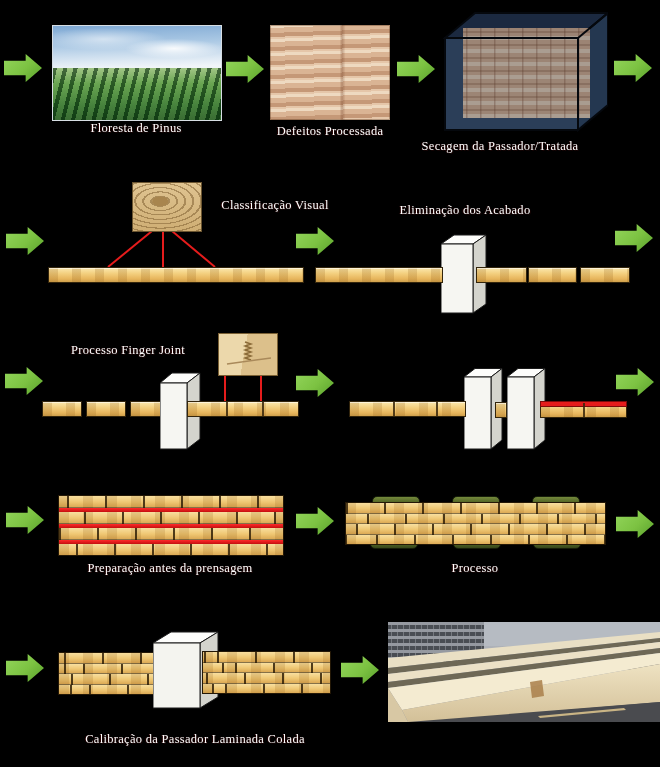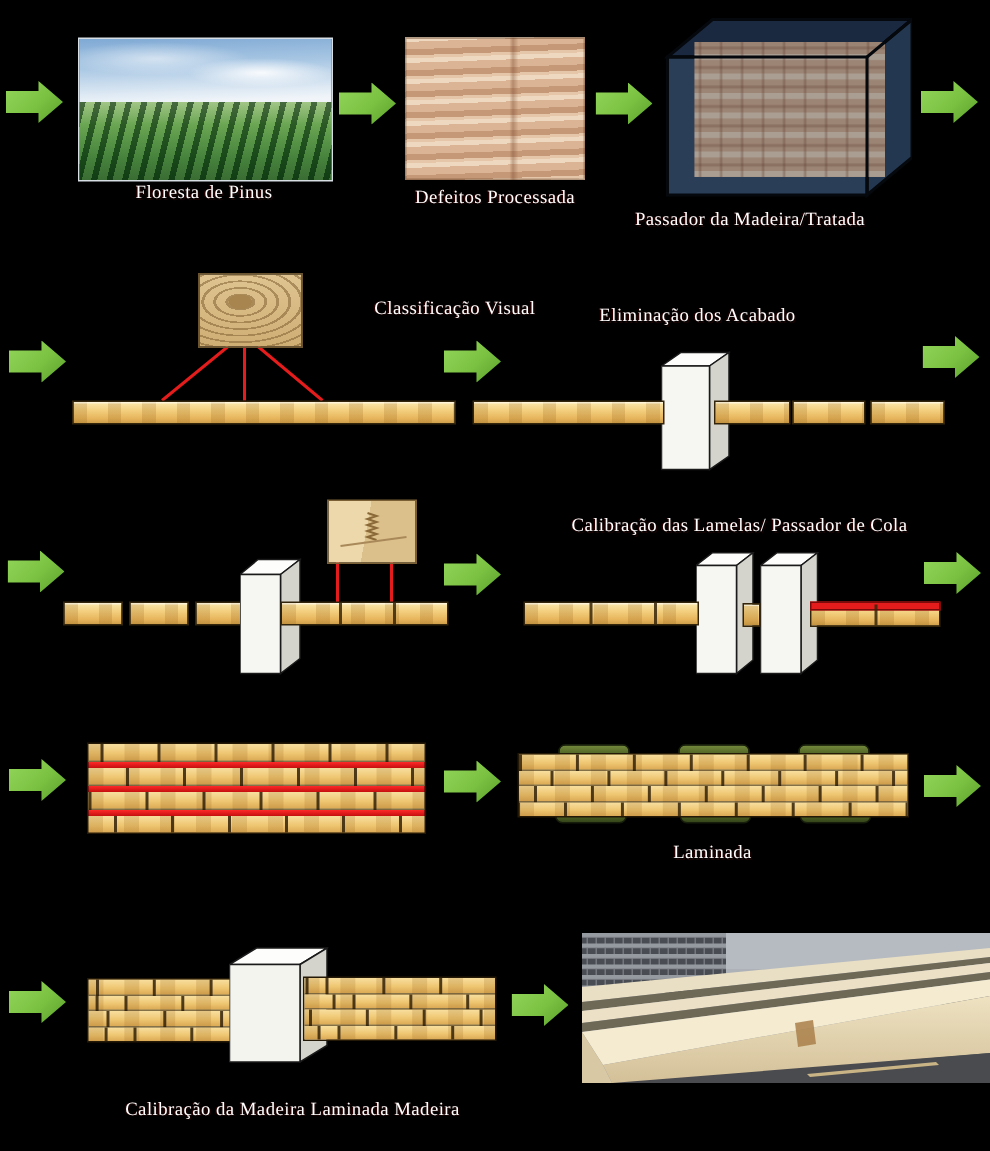--- a/index.html
+++ b/index.html
@@ -86,26 +86,26 @@
     <polygon points="2,28 32,3 165,3 135,28" fill="#1b2940" stroke="#05080d" stroke-width="2"></polygon>
     <polygon points="135,28 165,3 165,95 135,120" fill="#243750" stroke="#05080d" stroke-width="2"></polygon>
     <rect x="2" y="28" width="133" height="92" fill="#2b3e58" stroke="#05080d" stroke-width="2"></rect>
     <g opacity="0.9">
       <rect x="20" y="18" width="127" height="90" fill="url(#lum)"></rect>
       <rect x="20" y="18" width="127" height="90" fill="rgba(25,35,55,.22)"></rect>
     </g>
     <polyline points="2,28 135,28 135,120" fill="none" stroke="#05080d" stroke-width="2"></polyline>
     <line x1="135" y1="28" x2="165" y2="3" stroke="#05080d" stroke-width="2"></line>
   </svg>
-  <div class="lbl" style="left:405px;top:139px;width:190px">Passador da Madeira/Tratada</div>
+  <div class="lbl" style="left:405px;top:139px;width:190px">Secagem da Passador/Tratada</div>
   <div class="arrow" style="left:614px;top:54px"></div>
 
   <div class="arrow" style="left:6px;top:227px"></div>
   <div class="knot"></div>
-  <div class="lbl" style="left:227px;top:198px;width:130px;text-align:right">Classificação Visual</div>
+  <div class="lbl" style="left:210px;top:198px;width:130px;text-align:center">Classificação Visual</div>
   <svg class="machine" style="left:95px;top:229px;z-index:1" width="130" height="40" viewBox="0 0 130 40">
     <line x1="57" y1="2" x2="13" y2="38" stroke="#e51c1c" stroke-width="2"></line>
     <line x1="68" y1="2" x2="68" y2="38" stroke="#e51c1c" stroke-width="2"></line>
     <line x1="77" y1="2" x2="120" y2="38" stroke="#e51c1c" stroke-width="2"></line>
   </svg>
   <div class="plank" style="left:48px;top:267px;width:254px"></div>
 
   <div class="arrow" style="left:296px;top:227px"></div>
   <div class="lbl" style="left:340px;top:203px;width:250px">Eliminação dos Acabado</div>
   <div class="plank" style="left:315px;top:267px;width:126px"></div>
@@ -113,20 +113,21 @@
     <polygon points="0,10 13,1 45,1 32,10" fill="#fdfdfb" stroke="#1a1a1a"></polygon>
     <polygon points="32,10 45,1 45,70 32,79" fill="#d4d4cd" stroke="#1a1a1a"></polygon>
     <rect x="0" y="10" width="32" height="69" fill="#f6f6f2" stroke="#1a1a1a"></rect>
   </svg>
   <div class="plank" style="left:476px;top:267px;width:49px"></div>
   <div class="plank" style="left:528px;top:267px;width:47px"></div>
   <div class="plank" style="left:580px;top:267px;width:48px"></div>
   <div class="arrow" style="left:615px;top:224px"></div>
 
   <div class="arrow" style="left:5px;top:367px"></div>
+  <div class="lbl" style="left:28px;top:343px;width:200px">Processo Finger Joint</div>
   <div class="plank" style="left:42px;top:401px;width:38px"></div>
   <div class="plank" style="left:86px;top:401px;width:38px"></div>
   <div class="plank" style="left:130px;top:401px;width:31px;z-index:1"></div>
   <svg class="machine" style="left:160px;top:372px" width="41" height="78" viewBox="0 0 41 78">
     <polygon points="0,11 12,1 40,1 27,11" fill="#fdfdfb" stroke="#1a1a1a"></polygon>
     <polygon points="27,11 40,1 40,67 27,77" fill="#d4d4cd" stroke="#1a1a1a"></polygon>
     <rect x="0" y="11" width="27" height="66" fill="#f6f6f2" stroke="#1a1a1a"></rect>
   </svg>
   <div class="finger">
     <svg width="58" height="41" viewBox="0 0 58 41">
@@ -135,21 +136,20 @@
     </svg>
   </div>
   <div class="redline" style="left:224px;top:374px;height:29px"></div>
   <div class="redline" style="left:260px;top:374px;height:29px"></div>
   <div class="plank" style="left:187px;top:401px;width:110px">
     <div class="joint" style="left:38px"></div>
     <div class="joint" style="left:74px"></div>
   </div>
 
   <div class="arrow" style="left:296px;top:369px"></div>
-  <div class="lbl" style="left:368px;top:343px;width:250px">Calibração das Lamelas/ Passador de Cola</div>
   <div class="plank" style="left:349px;top:401px;width:115px">
     <div class="joint" style="left:43px"></div>
     <div class="joint" style="left:86px"></div>
   </div>
   <svg class="machine" style="left:464px;top:368px" width="39" height="82" viewBox="0 0 39 82">
     <polygon points="0,9 11,0.5 38,0.5 27,9" fill="#fdfdfb" stroke="#1a1a1a"></polygon>
     <polygon points="27,9 38,0.5 38,72 27,81" fill="#d4d4cd" stroke="#1a1a1a"></polygon>
     <rect x="0" y="9" width="27" height="72" fill="#f6f6f2" stroke="#1a1a1a"></rect>
   </svg>
   <div class="plank" style="left:495px;top:402px;width:10px;z-index:3"></div>
@@ -167,56 +167,57 @@
   <div class="arrow" style="left:6px;top:506px"></div>
   <div class="stack" style="left:58px;top:495px;width:224px">
     <div class="layer" style="height:11px;--jx:8px"></div>
     <div class="glue"></div>
     <div class="layer" style="height:11px;--jx:25px"></div>
     <div class="glue"></div>
     <div class="layer" style="height:11px;--jx:0px"></div>
     <div class="glue"></div>
     <div class="layer" style="height:11px;--jx:17px"></div>
   </div>
+  <div class="lbl" style="left:58px;top:561px;width:224px">Preparação antes da prensagem</div>
 
   <div class="arrow" style="left:296px;top:507px"></div>
   <div class="clamp" style="left:372px;top:496px"></div>
   <div class="clamp" style="left:452px;top:496px"></div>
   <div class="clamp" style="left:532px;top:496px"></div>
   <div class="clamp" style="left:370px;top:537px"></div>
   <div class="clamp" style="left:453px;top:537px"></div>
   <div class="clamp" style="left:533px;top:537px"></div>
   <div class="block" style="left:345px;top:502px;width:259px;z-index:2">
     <div class="layer" style="height:9.5px;--jx:0px"></div>
     <div class="layer" style="height:9.5px;--jx:21px"></div>
     <div class="layer" style="height:9.5px;--jx:10px"></div>
     <div class="layer" style="height:9.5px;--jx:30px"></div>
   </div>
-  <div class="lbl" style="left:345px;top:561px;width:260px">Laminada</div>
+  <div class="lbl" style="left:345px;top:561px;width:260px">Processo</div>
   <div class="arrow" style="left:616px;top:510px"></div>
 
   <div class="arrow" style="left:6px;top:654px"></div>
   <div class="block" style="left:58px;top:652px;width:95px;z-index:1">
     <div class="layer" style="height:9.5px;--jx:5px"></div>
     <div class="layer" style="height:9.5px;--jx:24px"></div>
     <div class="layer" style="height:9.5px;--jx:12px"></div>
     <div class="layer" style="height:9.5px;--jx:30px"></div>
   </div>
   <svg class="machine" style="left:153px;top:631px" width="66" height="78" viewBox="0 0 66 78">
     <polygon points="0,12 18,1 65,1 47,12" fill="#fdfdfb" stroke="#1a1a1a"></polygon>
     <polygon points="47,12 65,1 65,66 47,77" fill="#d4d4cd" stroke="#1a1a1a"></polygon>
     <rect x="0" y="12" width="47" height="65" fill="#f4f4ef" stroke="#1a1a1a"></rect>
   </svg>
   <div class="block" style="left:202px;top:651px;width:127px;z-index:3">
     <div class="layer" style="height:9.5px;--jx:14px"></div>
     <div class="layer" style="height:9.5px;--jx:32px"></div>
     <div class="layer" style="height:9.5px;--jx:3px"></div>
     <div class="layer" style="height:9.5px;--jx:22px"></div>
   </div>
-  <div class="lbl" style="left:60px;top:732px;width:270px">Calibração da Madeira Laminada Madeira</div>
+  <div class="lbl" style="left:60px;top:732px;width:270px">Calibração da Passador Laminada Colada</div>
 
   <div class="arrow" style="left:341px;top:656px"></div>
   <svg class="machine" style="left:388px;top:622px;z-index:0" width="272" height="100" viewBox="0 0 272 100">
     <defs>
       <linearGradient id="pf-bg" x1="0" y1="0" x2="0" y2="1">
         <stop offset="0" stop-color="#b9bdc3"></stop>
           <stop offset=".5" stop-color="#a2a6ad"></stop>
           <stop offset="1" stop-color="#8c9097"></stop>
       </linearGradient>
       <pattern id="pf-stack" width="6" height="7" patternUnits="userSpaceOnUse">

